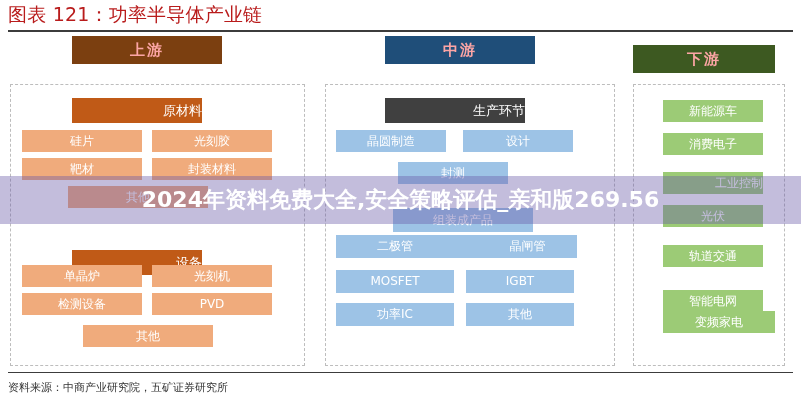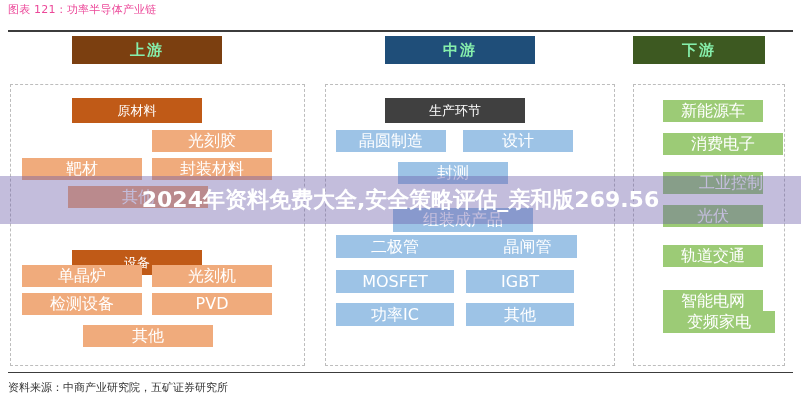--- a/index.html
+++ b/index.html
@@ -16,22 +16,22 @@
     height: 401px;
     background: #ffffff;
     overflow: hidden;
   }
 
   
   .fig-title {
     position: absolute;
     left: 8px;
     top: 2px;
-    font-size: 11px;
-    color: #ec4899;
+    font-size: 19px;
+    color: #b91c1c;
     letter-spacing: 0.2px;
     white-space: nowrap;
   }
   .rule-top {
     position: absolute;
     left: 8px;
     top: 30px;
     width: 785px;
     height: 2px;
     background: #3c3c3c;
@@ -55,21 +55,21 @@
 
   
   .col {
     position: absolute;
     top: 36px;
   }
   .col-head {
     height: 28px;
     line-height: 28px;
     text-align: center;
-    color: #86efac;
+    color: #fca5a5;
     font-size: 15px;
     font-weight: bold;
     letter-spacing: 2px;
   }
   .dash-box {
     position: absolute;
     border: 1px dashed #bdbdbd;
     box-sizing: border-box;
   }
 
@@ -78,34 +78,34 @@
   #col-up .col-head { position: absolute; left: 62px; top: 0; width: 150px; background:#7b3f10; }
   #box-up        { left: 10px;  top: 84px;  width: 295px; height: 282px; }
 
   
   #col-mid       { left: 325px; width: 290px; }
   #col-mid .col-head { position: absolute; left: 60px; top: 0; width: 150px; background:#1f4e79; }
   #box-mid       { left: 325px; top: 84px;  width: 290px; height: 282px; }
 
   
   #col-down      { left: 633px; width: 160px; }
-  #col-down .col-head { position: absolute; left: 0px; top: 0; width: 132px; background:#3d5921; }
+  #col-down .col-head { position: absolute; left: 0px; top: 9px; width: 142px; background:#3d5921; }
   #box-down      { left: 633px; top: 84px;  width: 152px; height: 282px; }
 
   
   .node {
     position: absolute;
     box-sizing: border-box;
     text-align: center;
     color: #ffffff;
-    font-size: 16px;
+    font-size: 12px;
     white-space: nowrap;
     overflow: hidden;
   }
-  .node.lg { font-size: 13px; }
+  .node.lg { font-size: 13px; text-align: right; }
 
   
   .n-dark-or  { background: #c05a17; }
   .n-lt-or    { background: #f0ab7c; }
 
   
   .n-dark-bl  { background: #404040; }
   .n-lt-bl    { background: #9dc3e6; }
 
   
@@ -144,20 +144,21 @@
 
   <div class="fig-title">图表 121：功率半导体产业链</div>
   <div class="rule-top"></div>
 
   <div class="col" id="col-up">
     <div class="col-head">上游</div>
   </div>
   <div class="dash-box" id="box-up"></div>
 
   <div class="node lg n-dark-or" style="left:72px; top:98px; width:130px; height:25px; line-height:25px;">原材料</div>
+  <div class="node n-lt-or" style="left:22px; top:130px; width:120px; height:22px; line-height:22px;">硅片</div>
   <div class="node n-lt-or" style="left:152px; top:130px; width:120px; height:22px; line-height:22px;">光刻胶</div>
   <div class="node n-lt-or" style="left:22px; top:158px; width:120px; height:22px; line-height:22px;">靶材</div>
   <div class="node n-lt-or" style="left:152px; top:158px; width:120px; height:22px; line-height:22px;">封装材料</div>
   <div class="node n-lt-or" style="left:68px; top:186px; width:140px; height:22px; line-height:22px;">其他</div>
 
   <div class="node lg n-dark-or" style="left:72px; top:250px; width:130px; height:25px; line-height:25px;">设备</div>
   <div class="node n-lt-or" style="left:22px; top:265px; width:120px; height:22px; line-height:22px;">单晶炉</div>
   <div class="node n-lt-or" style="left:152px; top:265px; width:120px; height:22px; line-height:22px;">光刻机</div>
   <div class="node n-lt-or" style="left:22px; top:293px; width:120px; height:22px; line-height:22px;">检测设备</div>
   <div class="node n-lt-or" style="left:152px; top:293px; width:120px; height:22px; line-height:22px;">PVD</div>
@@ -180,21 +181,21 @@
   <div class="node n-lt-bl" style="left:466px; top:270px; width:108px; height:23px; line-height:23px;">IGBT</div>
   <div class="node n-lt-bl" style="left:336px; top:303px; width:118px; height:23px; line-height:23px;">功率IC</div>
   <div class="node n-lt-bl" style="left:466px; top:303px; width:108px; height:23px; line-height:23px;">其他</div>
 
   <div class="col" id="col-down">
     <div class="col-head">下游</div>
   </div>
   <div class="dash-box" id="box-down"></div>
 
   <div class="node n-green" style="left:663px; top:100px; width:100px; height:22px; line-height:22px;">新能源车</div>
-  <div class="node n-green" style="left:663px; top:133px; width:120px; height:22px; line-height:22px;">消费电子</div>
+  <div class="node n-green" style="left:663px; top:133px; width:100px; height:22px; line-height:22px;">消费电子</div>
   <div class="node n-green" style="left:663px; top:172px; width:100px; height:22px; line-height:22px;text-align:right;">工业控制</div>
   <div class="node n-green" style="left:663px; top:205px; width:100px; height:22px; line-height:22px;">光伏</div>
   <div class="node n-green" style="left:663px; top:245px; width:100px; height:22px; line-height:22px;">轨道交通</div>
   <div class="node n-green" style="left:663px; top:290px; width:100px; height:22px; line-height:22px;">智能电网</div>
   <div class="node n-green" style="left:663px; top:311px; width:112px; height:22px; line-height:22px;">变频家电</div>
 
   <div id="wm-band"></div>
   <div id="wm-text">2024年资料免费大全,安全策略评估_亲和版269.56</div>
 
   <div class="rule-bottom"></div>

